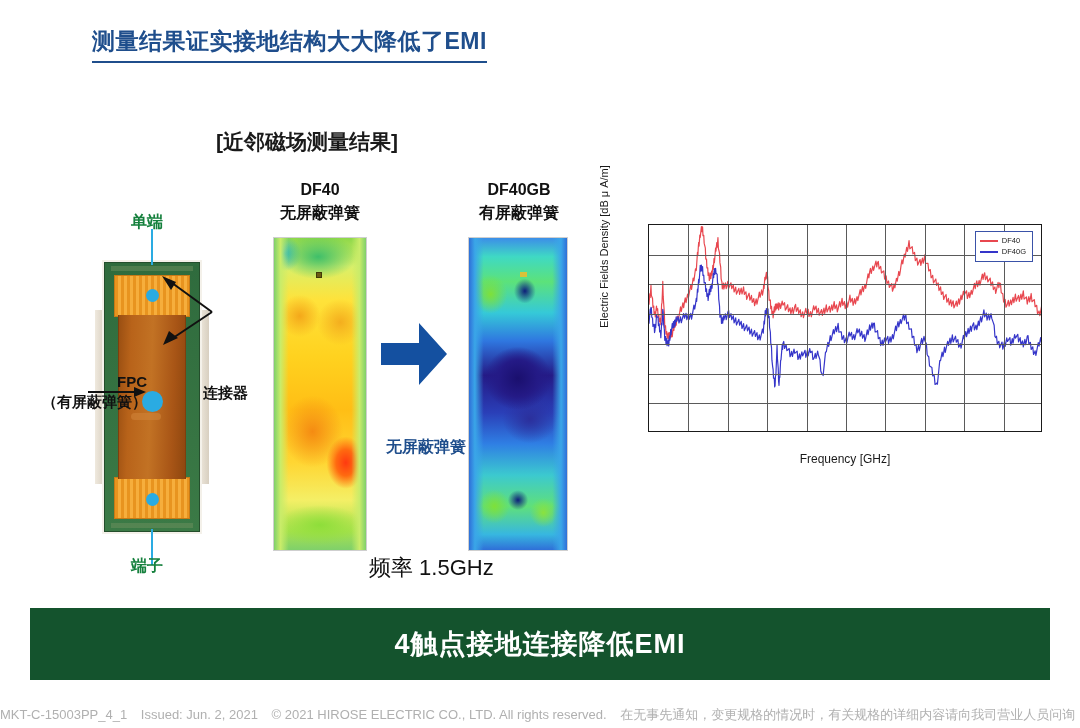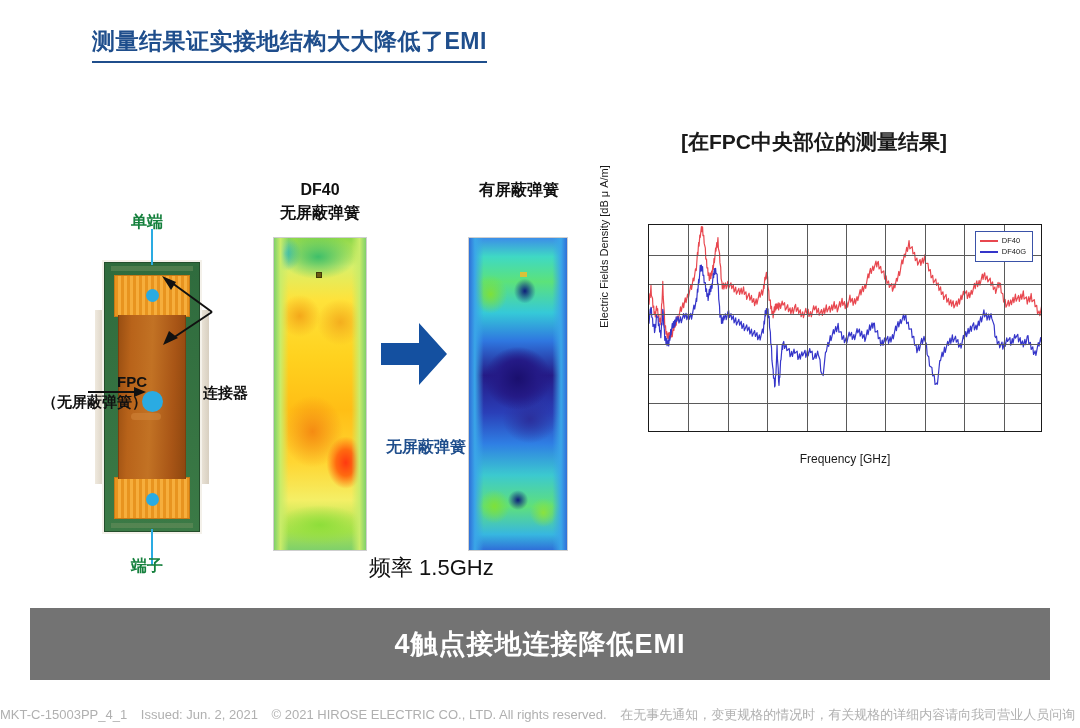--- a/index.html
+++ b/index.html
@@ -253,21 +253,21 @@
   }
   .leg-row { display:flex; align-items:center; gap:4px; }
   .leg-swatch { display:block; width:18px; height:2px; }
   .leg-text { color:#1a1a1a; white-space:nowrap; }
 
   
   #banner {
     position:absolute;
     left:30px; top:608px;
     width:1020px; height:72px;
-    background:#737373;
+    background:#14532d;
     display:flex; align-items:center; justify-content:center;
   }
   #banner-text {
     font-size:27px; font-weight:bold; color:#ffffff;
     letter-spacing:1px; white-space:nowrap;
   }
 
   
   #footer {
     position:absolute;
@@ -278,22 +278,22 @@
   }
   #footer span { margin-right:10px; }
 </style>
 </head>
 <body>
 
 <div id="slide">
 
   <div id="title">测量结果证实接地结构大大降低了EMI</div>
 
-
-  <div class="section-head" id="head-right">[在FPC中央部位的测量结果]</div>
+  <div class="section-head" id="head-left">[近邻磁场测量结果]</div>
+
 
   <div id="photo-block">
     <div class="side-shadow l"></div>
     <div class="side-shadow r"></div>
     <div id="pcb">
       <div class="pad top"></div>
       <div class="pad bottom"></div>
       <div id="fpc-strip"></div>
     </div>
     <div class="leader-v" id="lead-top"></div>
@@ -301,41 +301,42 @@
     <div class="dot d-top"></div>
     <div class="dot d-mid"></div>
     <div class="dot d-bot"></div>
   </div>
 
   <div class="cyan-label" id="lbl-danduan">单端</div>
   <div class="cyan-label" id="lbl-duanzi">端子</div>
 
   <div class="blk-label" id="lbl-fpc">
     <div>FPC</div>
-    <div>（无屏蔽弹簧）</div>
+    <div>（有屏蔽弹簧）</div>
   </div>
   <div class="blk-label" id="lbl-lianjie">连接器</div>
 
   <svg id="arrow-fpc" width="60" height="16" viewBox="0 0 60 16">
     <line x1="0" y1="8" x2="50" y2="8" stroke="#111" stroke-width="2"></line>
     <polygon points="58,8 46,3 46,13" fill="#111"></polygon>
   </svg>
 
   <svg id="arrow-conn" width="56" height="78" viewBox="0 0 56 78">
     <line x1="52" y1="38" x2="8" y2="6" stroke="#111" stroke-width="2"></line>
     <polygon points="2,2 16,8 11,16" fill="#111"></polygon>
     <line x1="52" y1="38" x2="10" y2="66" stroke="#111" stroke-width="2"></line>
     <polygon points="3,71 9,57 18,64" fill="#111"></polygon>
   </svg>
 
   <div class="hm-title" id="hm-title-1">
     <div>DF40</div>
     <div>无屏蔽弹簧</div>
   </div>
   <div class="hm-title" id="hm-title-2">
+    <div>DF40GB</div>
     <div>有屏蔽弹簧</div>
   </div>
 
   <div class="heatmap" id="hm1">
     <div class="base"></div>
     <div class="edges"></div>
     <div class="marker"></div>
   </div>
   <div class="heatmap" id="hm2">
     <div class="base"></div>

